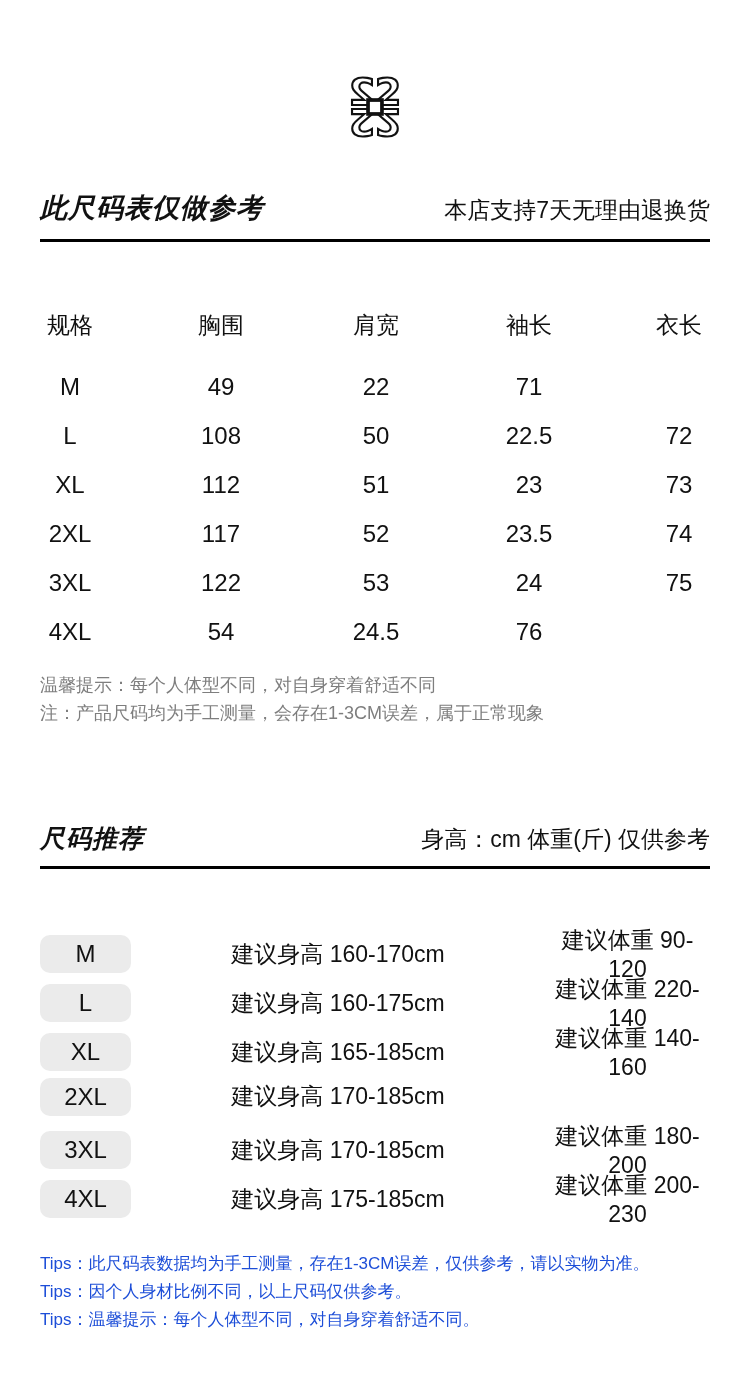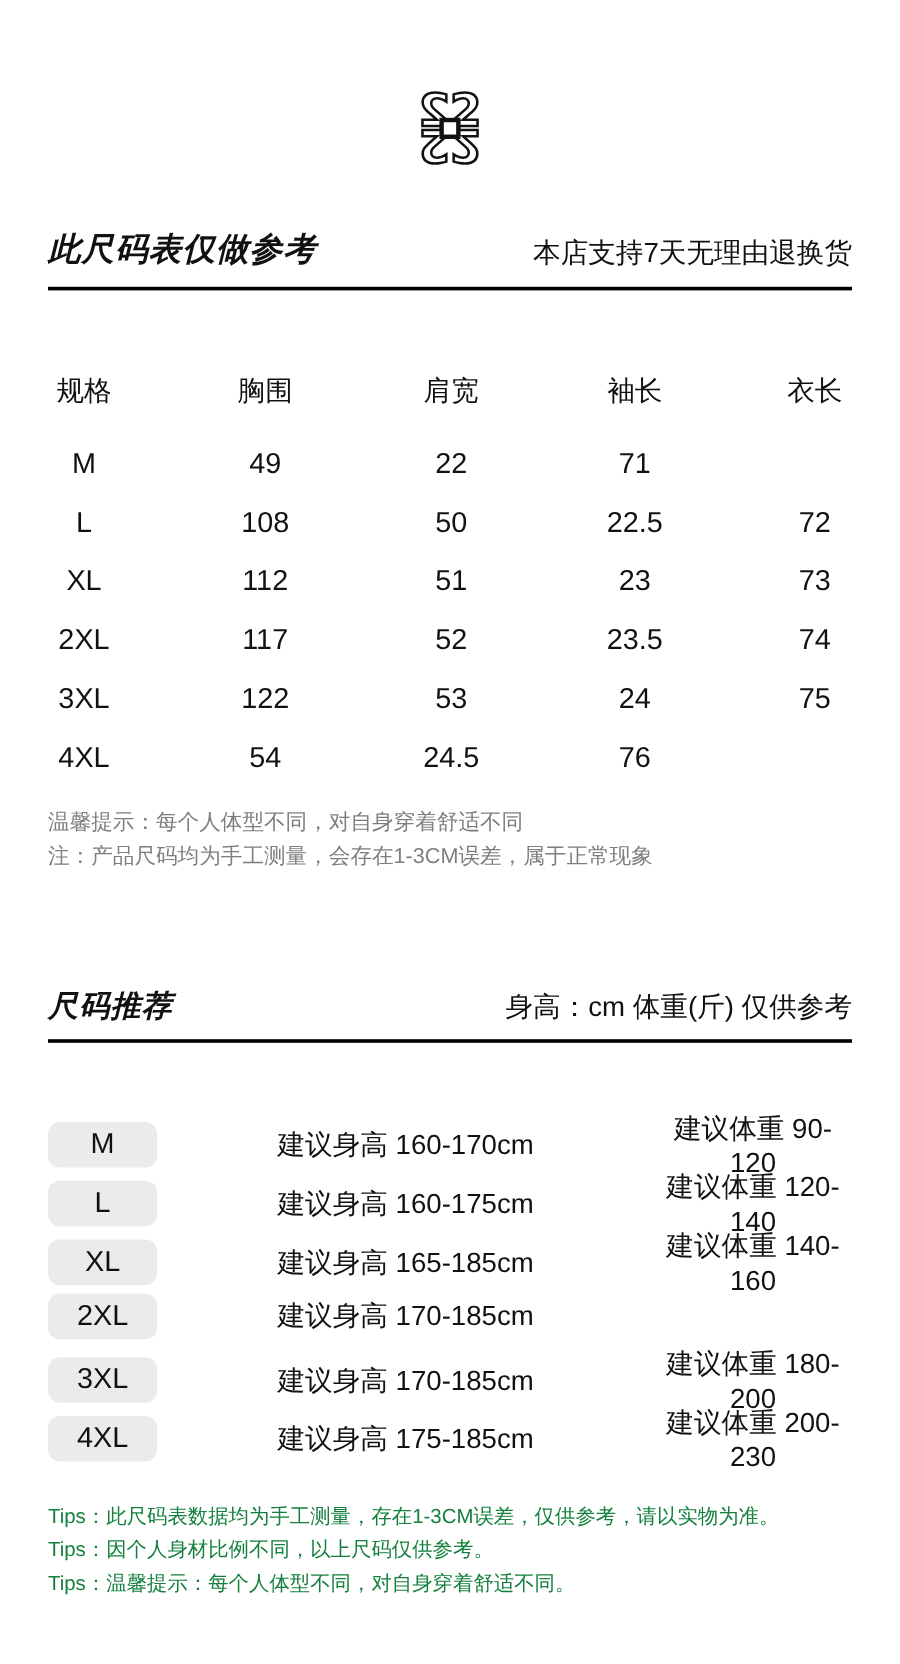--- a/index.html
+++ b/index.html
@@ -61,21 +61,21 @@
   }
   
   .notes {
     margin: 15px 40px 0 40px;
     color: #7e7e7e;
     font-size: 18px;
     line-height: 28px;
   }
   .tips {
     margin: 31px 40px 0 40px;
-    color: #15803d;
+    color: #1d4ed8;
     font-size: 17px;
     line-height: 28px;
   }
   
   .rec-table { margin: 56px 40px 0 40px; }
   .rrow {
     display: grid;
     grid-template-columns: 91px 414px 165px;
     align-items: center;
     height: 49px;
@@ -186,21 +186,21 @@
 
   <div class="rec-table">
     <div class="rrow">
       <span class="size-chip">M</span>
       <span class="rec-height">建议身高 160-170cm</span>
       <span class="rec-weight">建议体重 90-120</span>
     </div>
     <div class="rrow">
       <span class="size-chip">L</span>
       <span class="rec-height">建议身高 160-175cm</span>
-      <span class="rec-weight">建议体重 120-140</span>
+      <span class="rec-weight">建议体重 220-140</span>
     </div>
     <div class="rrow">
       <span class="size-chip">XL</span>
       <span class="rec-height">建议身高 165-185cm</span>
       <span class="rec-weight">建议体重 140-160</span>
     </div>
     <div class="rrow">
       <span class="size-chip">2XL</span>
       <span class="rec-height">建议身高 170-185cm</span>
     </div>

